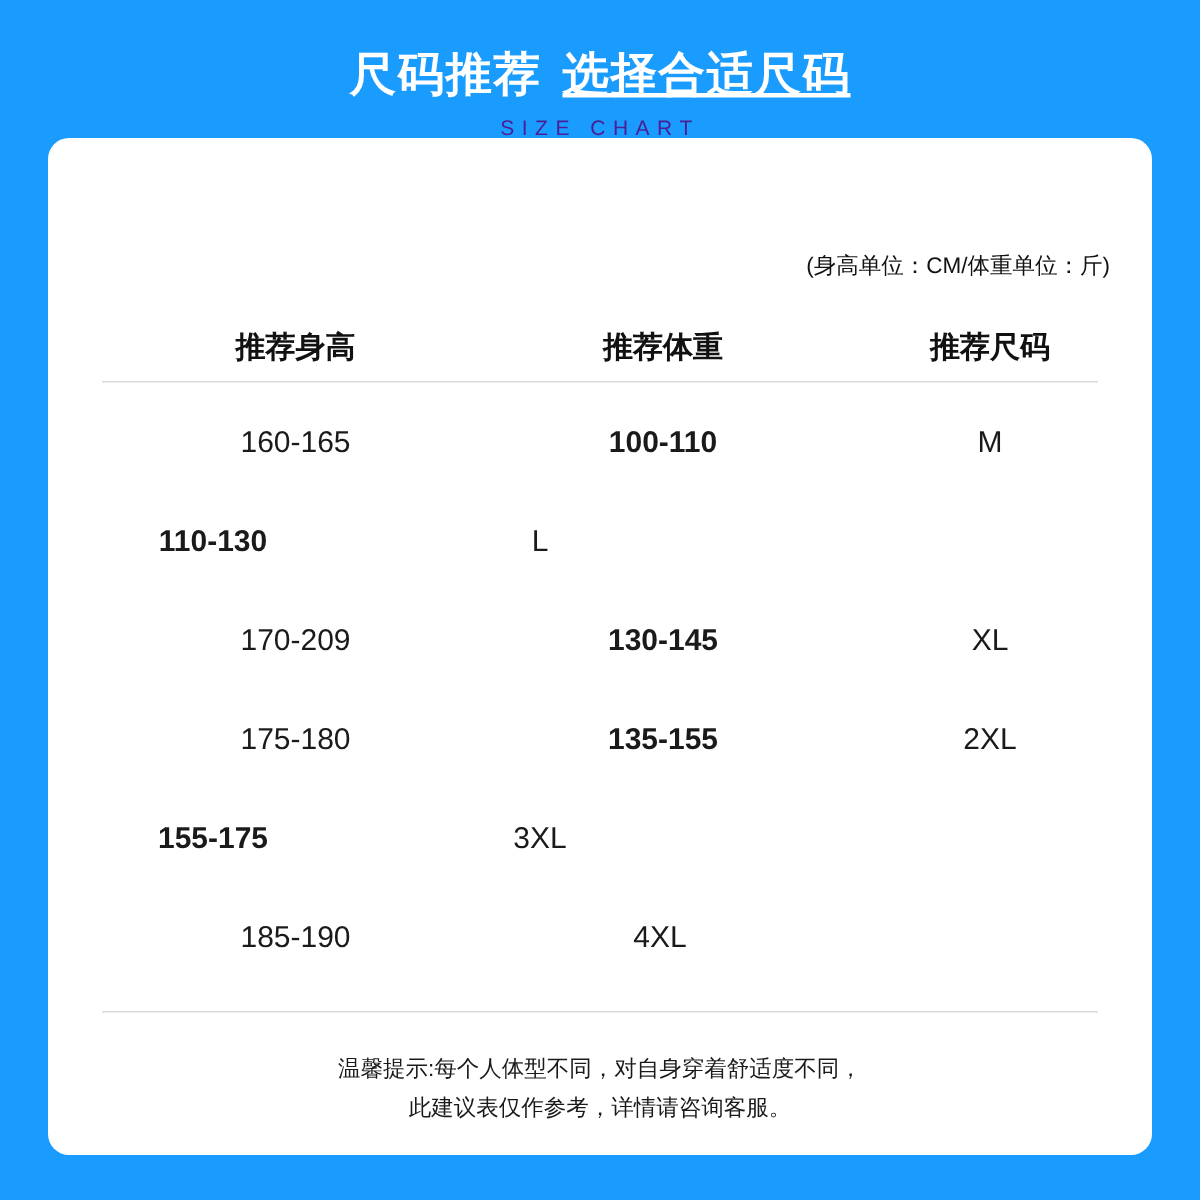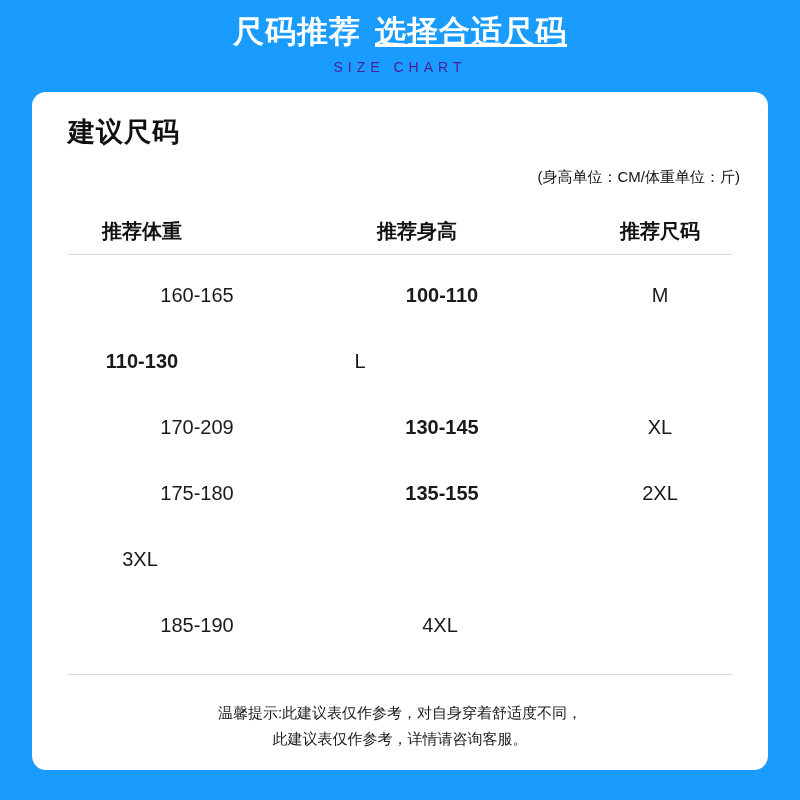--- a/index.html
+++ b/index.html
@@ -25,21 +25,21 @@
     left: 0;
     right: 0;
     height: 92px;
     text-align: center;
   }
   .title-row {
     display: flex;
     align-items: baseline;
     justify-content: center;
     gap: 14px;
-    padding-top: 11px;
+    padding-top: 29px;
   }
   .title-main {
     font-size: 31px;
     font-weight: bold;
     color: #ffffff;
     letter-spacing: 1px;
   }
   .title-sub {
     font-size: 31px;
     font-weight: bold;
@@ -139,30 +139,29 @@
 
   <div class="header">
     <div class="title-row">
       <span class="title-main">尺码推荐</span>
       <span class="title-sub">选择合适尺码</span>
     </div>
     <div class="title-en">SIZE CHART</div>
   </div>
 
   <div class="card">
-    <div class="card-title">建议尺码</div>
     <div class="unit-note">(身高单位：CM/体重单位：斤)</div>
 
     <div class="divider div-head"></div>
 
     <div class="table">
       <div class="thead">
         <div class="trow">
+          <div class="cell c0">推荐身高</div>
           <div class="cell c1">推荐体重</div>
-          <div class="cell c0">推荐身高</div>
           <div class="cell c2">推荐尺码</div>
         </div>
       </div>
       <div class="tbody">
         <div class="trow">
           <div class="cell c0">160-165</div>
           <div class="cell c1">100-110</div>
           <div class="cell c2">M</div>
         </div>
         <div class="trow">
@@ -173,30 +172,31 @@
           <div class="cell c0">170-209</div>
           <div class="cell c1">130-145</div>
           <div class="cell c2">XL</div>
         </div>
         <div class="trow">
           <div class="cell c0">175-180</div>
           <div class="cell c1">135-155</div>
           <div class="cell c2">2XL</div>
         </div>
         <div class="trow">
+          <div class="cell c1">155-175</div>
           <div class="cell c2">3XL</div>
         </div>
         <div class="trow">
           <div class="cell c0">185-190</div>
           <div class="cell c2">4XL</div>
         </div>
       </div>
     </div>
 
     <div class="divider div-foot"></div>
 
     <div class="footnote">
-      <div class="lead">温馨提示:此建议表仅作参考，对自身穿着舒适度不同，</div>
+      <div class="lead">温馨提示:每个人体型不同，对自身穿着舒适度不同，</div>
       <div>此建议表仅作参考，详情请咨询客服。</div>
     </div>
   </div>
 
 </div>
 
 </body></html>

